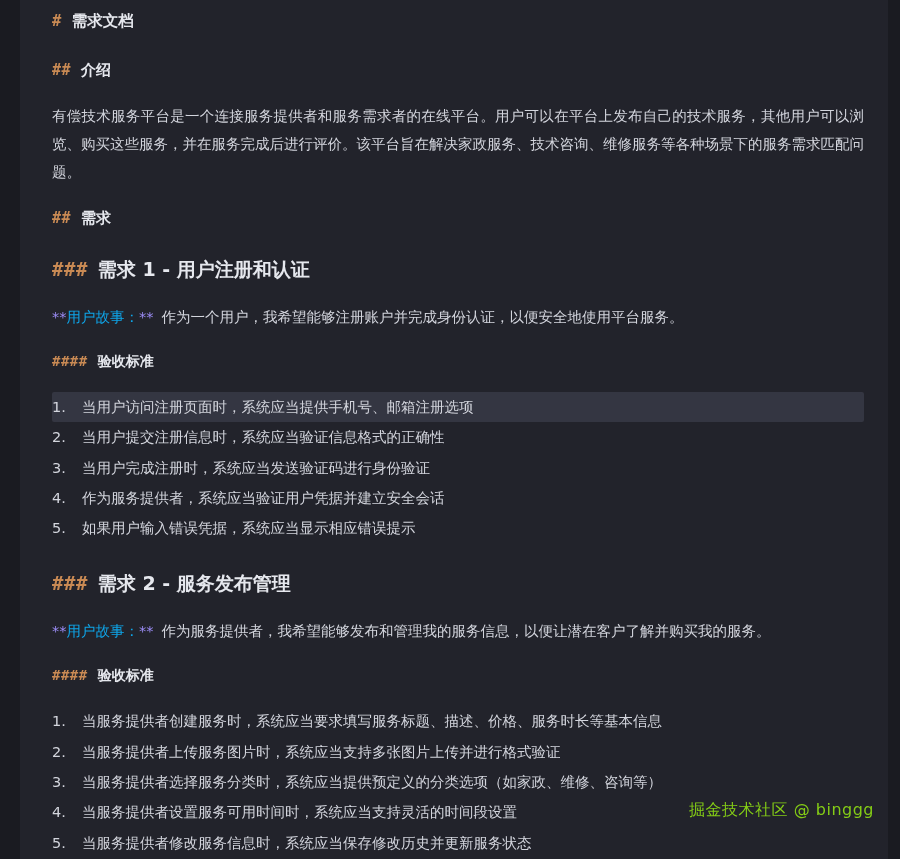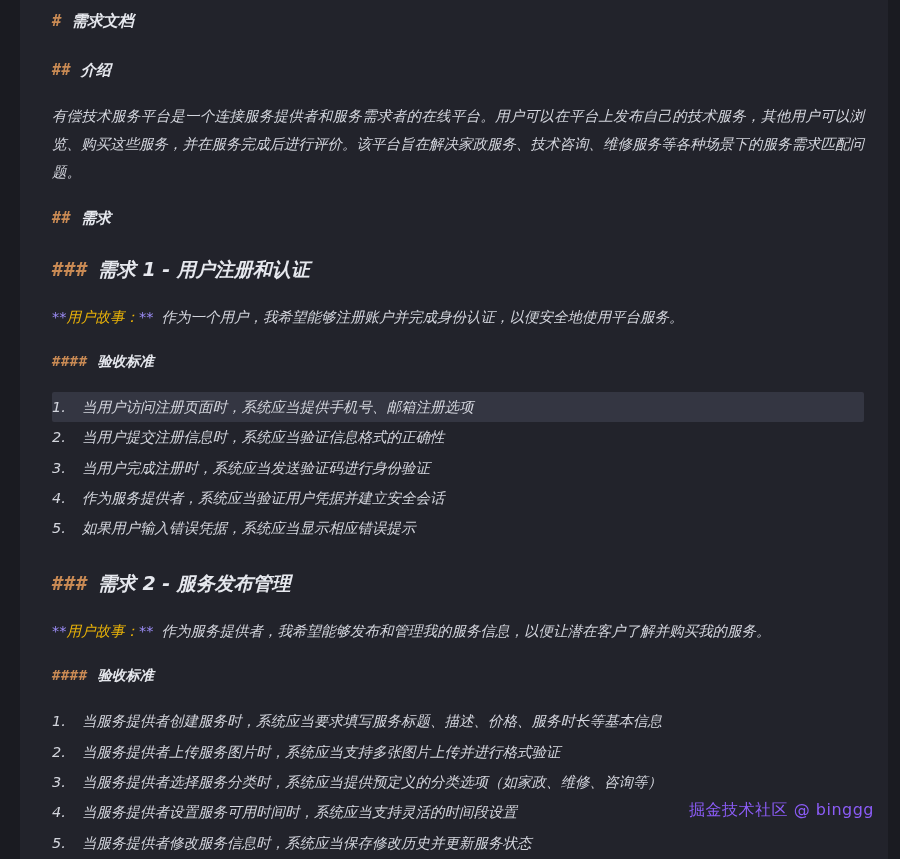--- a/index.html
+++ b/index.html
@@ -36,21 +36,20 @@
     background: #1a1b21;
   }
   .doc {
     position: absolute;
     left: 20px;
     top: 0;
     width: 868px;
     height: 808px;
     padding: 0 0 16px 16px;
     box-sizing: border-box;
-    font-style: italic;
   }
   .block {
     padding: 0 24px 0 16px;
   }
   .h1 {
     font-size: 15.5px;
     font-weight: 700;
     color: #e6e8ee;
     margin: 10px 0 0 0;
     line-height: 1.5;
@@ -93,21 +92,21 @@
   .story {
     font-size: 14.5px;
     line-height: 1.9;
     color: #d3d5dd;
     margin: 0;
   }
   .story .stars {
     color: #9b8cf5;
   }
   .story .label {
-    color: #eab308;
+    color: #0ea5e9;
   }
   .story .body {
     color: #d3d5dd;
     margin-left: 8px;
   }
   ol.list {
     list-style: none;
     margin: 0;
     padding: 0;
     font-size: 14.5px;
@@ -132,21 +131,21 @@
     background: #343642;
     border-radius: 2px;
   }
   .gap-m { height: 20px; }
   .gap-l { height: 26px; }
   .watermark {
     position: absolute;
     right: 26px;
     bottom: 38px;
     font-size: 16px;
-    color: #8b5cf6;
+    color: #84cc16;
     letter-spacing: 0.5px;
     user-select: none;
   }
 </style>
 </head>
 <body>
 
 <div class="page">
 
   <div class="left-rail"></div>

